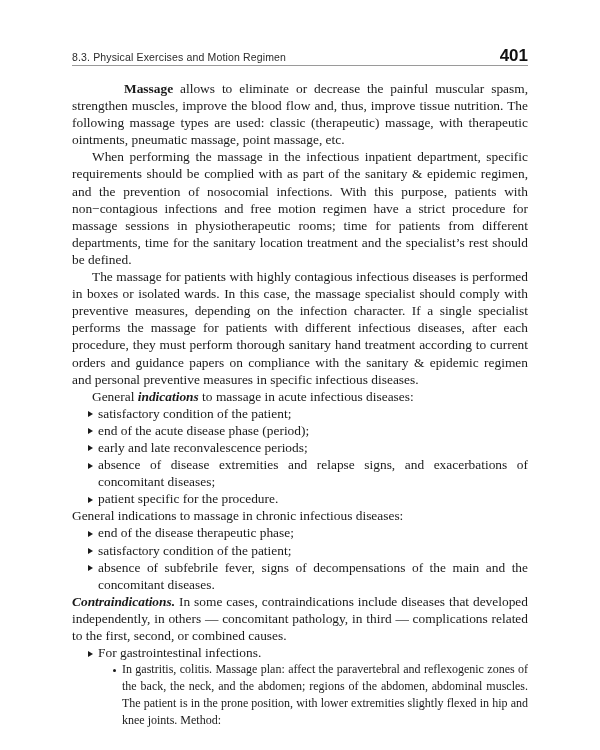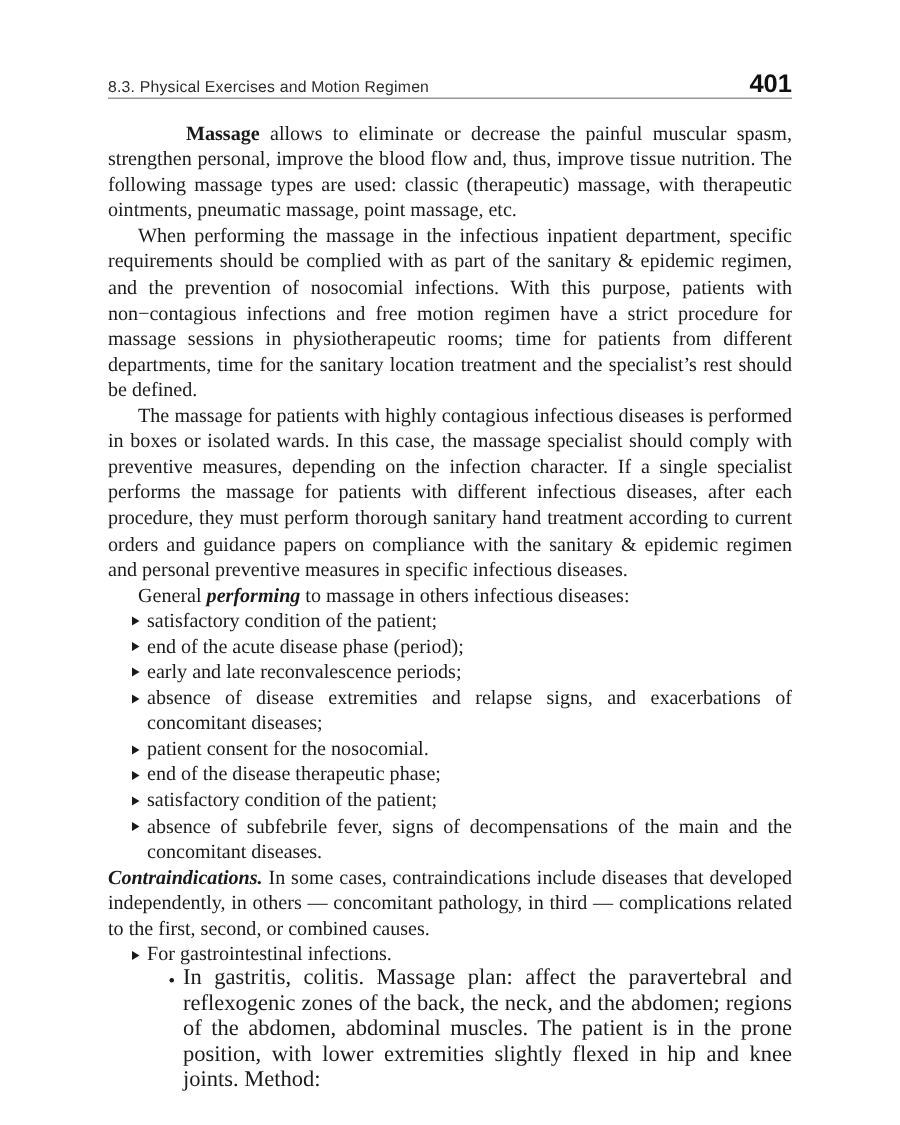--- a/index.html
+++ b/index.html
@@ -111,21 +111,21 @@
   }
 
   ul.lvl2 {
     margin: 0;
     padding: 0;
     list-style: none;
   }
   ul.lvl2 > li {
     position: relative;
     padding-left: 50px;
-    font-size: 15px;
+    font-size: 12px;
     line-height: 17.1px;
     text-align: justify;
     text-justify: inter-word;
   }
   ul.lvl2 > li > .dot {
     position: absolute;
     left: 41px;
     top: 7.5px;
     width: 3.4px;
     height: 3.4px;
@@ -143,36 +143,37 @@
 <div class="page">
 
   <div class="header">
     <span class="header-title">8.3. Physical Exercises and Motion Regimen</span>
     <span class="header-pageno">401</span>
   </div>
   <div class="header-rule"></div>
 
   <div class="content">
 
-    <p class="para indent"><span class="b">Massage</span><span> allows to eliminate or decrease the painful muscular spasm, strengthen personal, improve the blood flow and, thus, improve tissue nutrition. The following massage types are used: classic (therapeutic) massage, with therapeutic ointments, pneumatic massage, point massage, etc.</span></p>
+    <p class="para indent"><span class="b">Massage</span><span> allows to eliminate or decrease the painful muscular spasm, strengthen muscles, improve the blood flow and, thus, improve tissue nutrition. The following massage types are used: classic (therapeutic) massage, with therapeutic ointments, pneumatic massage, point massage, etc.</span></p>
 
     <p class="para indent">When performing the massage in the infectious inpatient department, specific requirements should be complied with as part of the sanitary &amp; epidemic regimen, and the prevention of nosocomial infections. With this purpose, patients with non−contagious infections and free motion regimen have a strict procedure for massage sessions in physiotherapeutic rooms; time for patients from different departments, time for the sanitary location treatment and the specialist’s rest should be defined.</p>
 
     <p class="para indent">The massage for patients with highly contagious infectious diseases is performed in boxes or isolated wards. In this case, the massage specialist should comply with preventive measures, depending on the infection character. If a single specialist performs the massage for patients with different infectious diseases, after each procedure, they must perform thorough sanitary hand treatment according to current orders and guidance papers on compliance with the sanitary &amp; epidemic regimen and personal preventive measures in specific infectious diseases.</p>
 
-    <p class="para indent"><span>General </span><span class="bi">performing</span><span> to massage in others infectious diseases:</span></p>
+    <p class="para indent"><span>General </span><span class="bi">indications</span><span> to massage in acute infectious diseases:</span></p>
 
     <ul class="lvl1">
       <li><span class="tri"></span><span class="lastline">satisfactory condition of the patient;</span></li>
       <li><span class="tri"></span><span class="lastline">end of the acute disease phase (period);</span></li>
       <li><span class="tri"></span><span class="lastline">early and late reconvalescence periods;</span></li>
       <li><span class="tri"></span><span>absence of disease extremities and relapse signs, and exacerbations of concomitant diseases;</span></li>
-      <li><span class="tri"></span><span class="lastline">patient consent for the nosocomial.</span></li>
+      <li><span class="tri"></span><span class="lastline">patient specific for the procedure.</span></li>
     </ul>
 
+    <p class="para noindent">General indications to massage in chronic infectious diseases:</p>
 
     <ul class="lvl1">
       <li><span class="tri"></span><span class="lastline">end of the disease therapeutic phase;</span></li>
       <li><span class="tri"></span><span class="lastline">satisfactory condition of the patient;</span></li>
       <li><span class="tri"></span><span>absence of subfebrile fever, signs of decompensations of the main and the concomitant diseases.</span></li>
     </ul>
 
     <p class="para noindent"><span class="bi">Contraindications.</span><span> In some cases, contraindications include diseases that developed independently, in others — concomitant pathology, in third — complications related to the first, second, or combined causes.</span></p>
 
     <ul class="lvl1">

